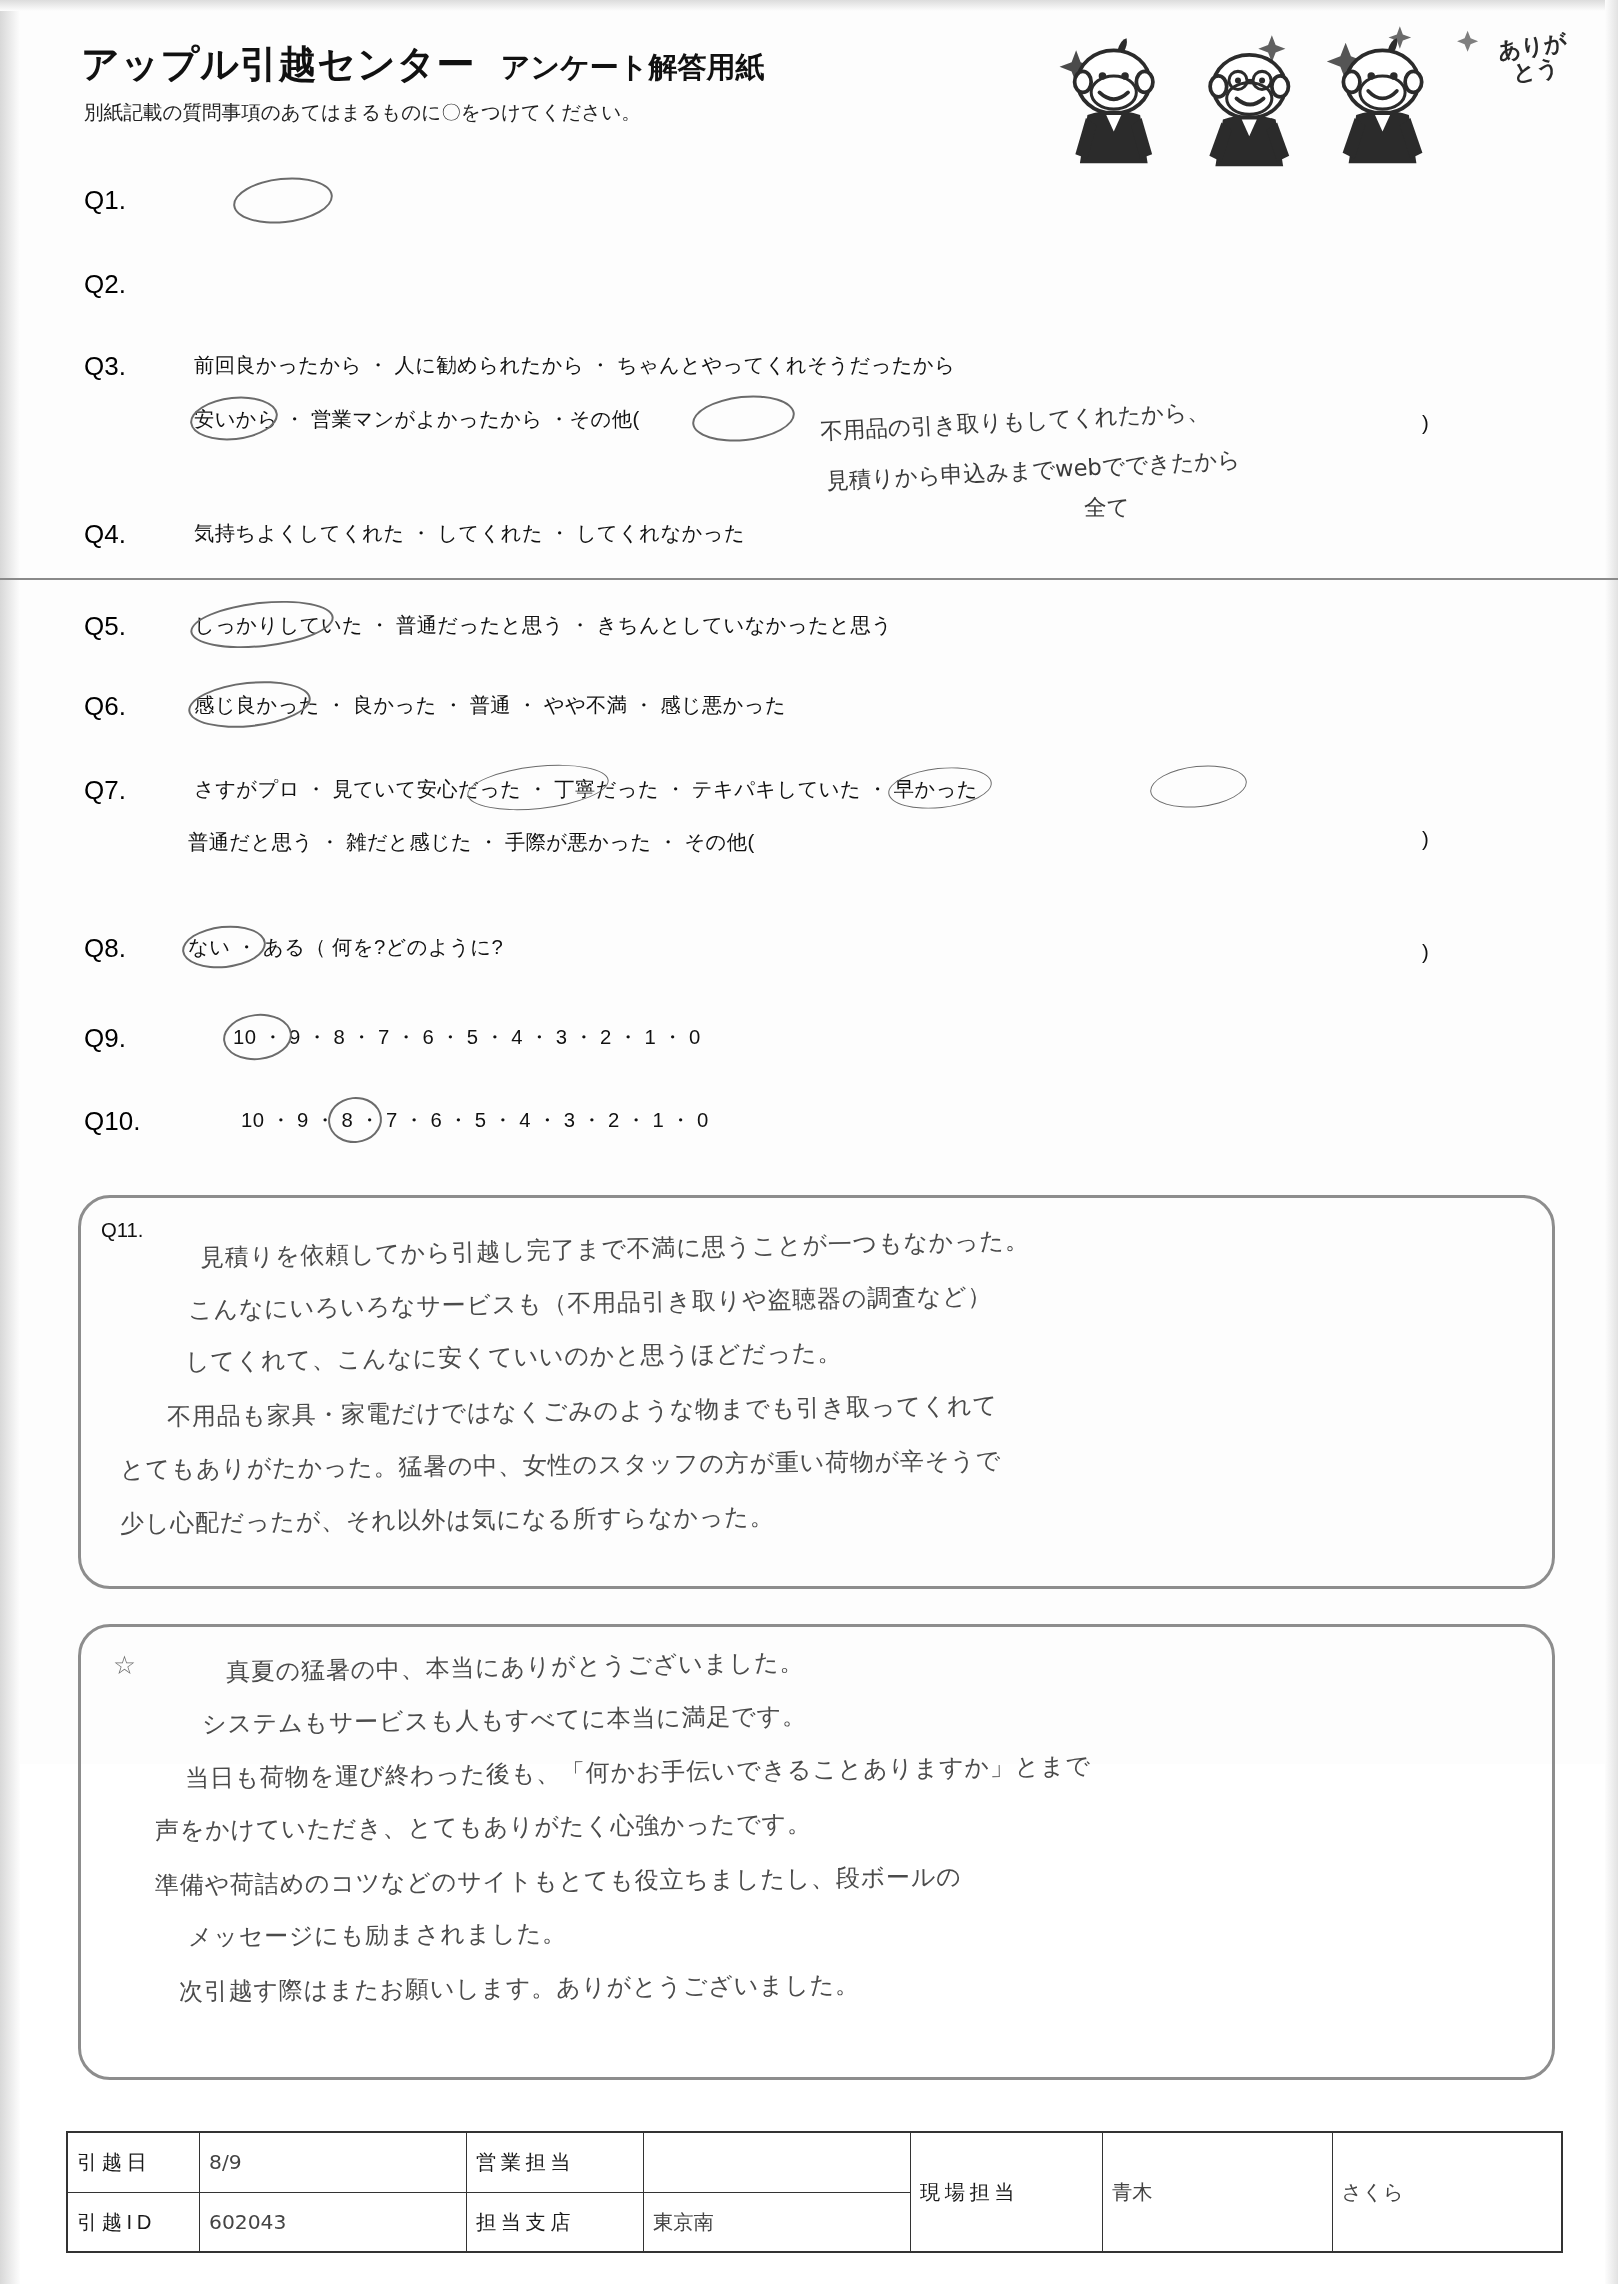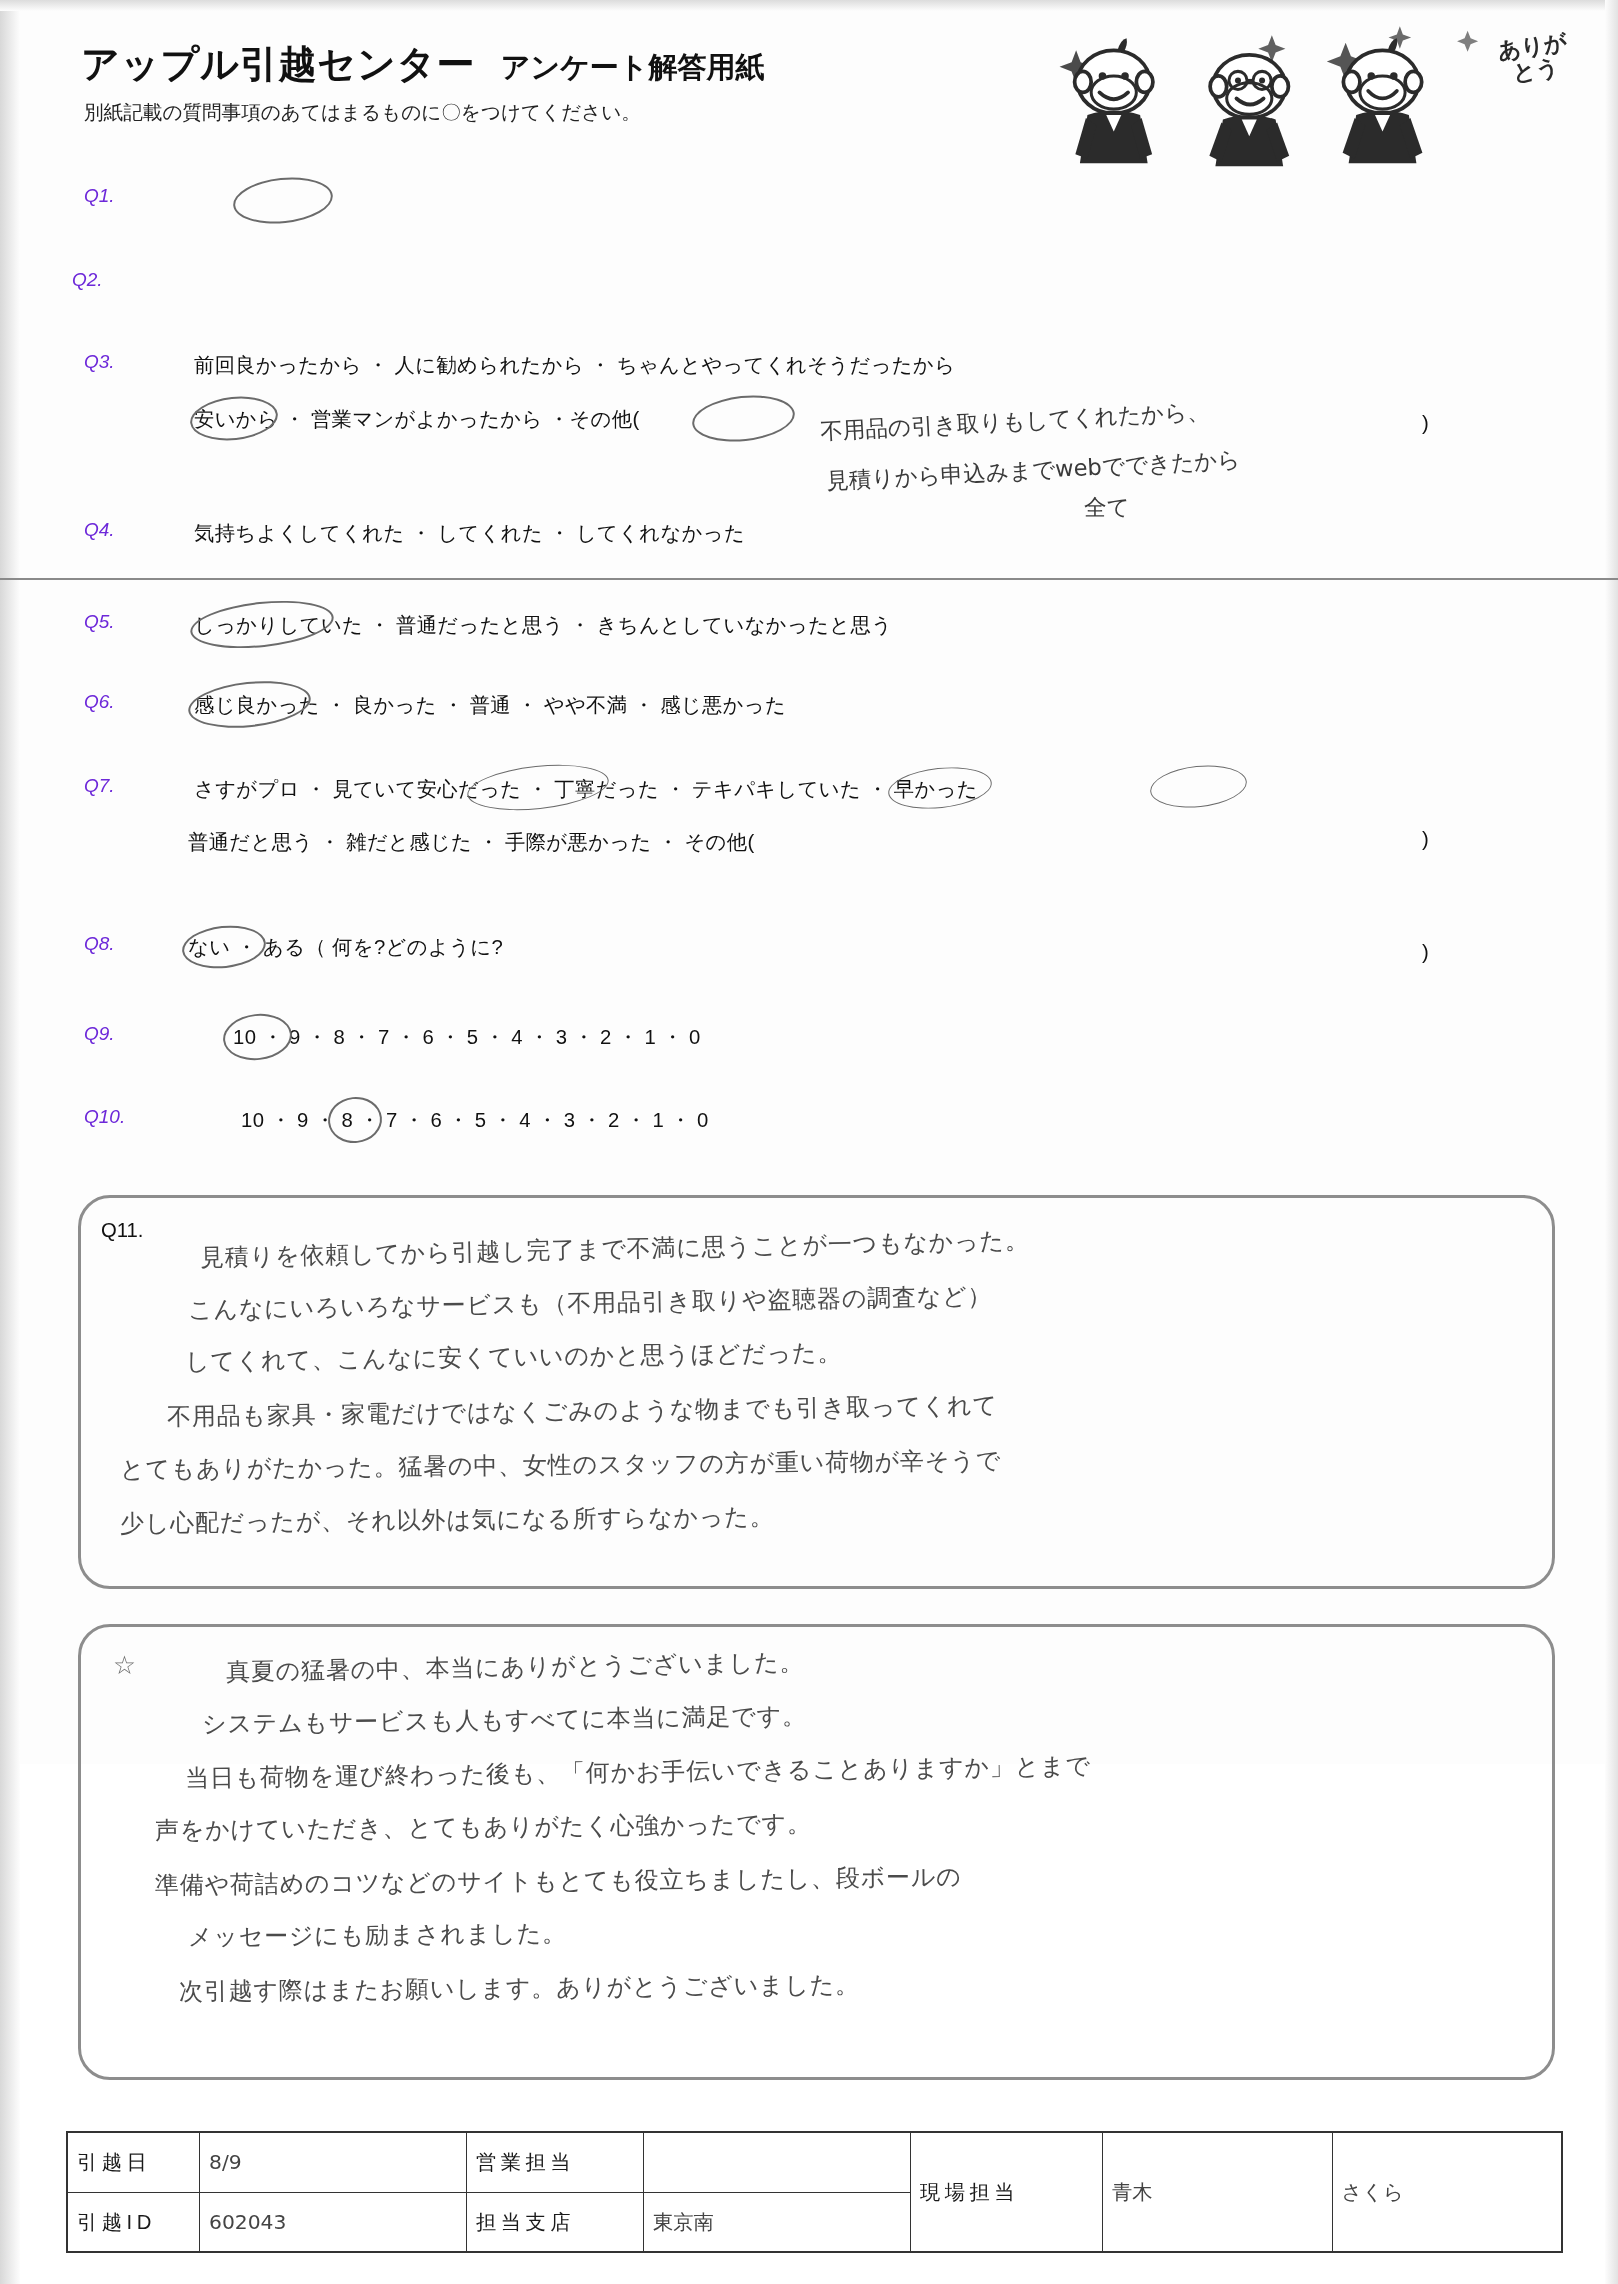--- a/index.html
+++ b/index.html
@@ -79,24 +79,23 @@
     width: 90px;
     font-size: 22.6px;
     font-weight: bold;
     line-height: 1.05;
     color: #2a2a2a;
     text-align: center;
     transform: rotate(-8deg);
   }
   .q-label {
     position: absolute;
-    font-size: 19px;
+    font-size: 26px;
     font-weight: normal;
-    color: #6d28d9;
-    font-style: italic;
+    color: #000000;
   }
   .q-line {
     position: absolute;
     font-size: 20.3px;
     color: #111;
     letter-spacing: 0.4px;
   }
   .sep-line {
     position: absolute;
     left: 0px;
@@ -252,21 +251,21 @@
         <path d="M18 100 l-16 46 16 8 14 -44 z" fill="#2b2b2b"></path>
         <path d="M92 100 l16 46 -16 8 -14 -44 z" fill="#2b2b2b"></path>
       </g>
     </svg>
   </div>
   <div class="thanks">ありがとう</div>
 
   <div class="q-label" style="left:84px; top:185px;">Q1.</div>
   <div class="circle" style="left:233px; top:178px; width:96px; height:41px;"></div>
 
-  <div class="q-label" style="left:72px; top:269px;text-align:center;">Q2.</div>
+  <div class="q-label" style="left:84px; top:269px;text-align:center;">Q2.</div>
 
   <div class="q-label" style="left:84px; top:351px;">Q3.</div>
   <div class="q-line" style="left:194px; top:351px;">前回良かったから ・ 人に勧められたから ・ ちゃんとやってくれそうだったから</div>
   <div class="q-line" style="left:194px; top:405px;">安いから ・ 営業マンがよかったから ・その他(</div>
   <div class="circle" style="left:190px; top:397px; width:84px; height:39px;"></div>
   <div class="circle" style="left:692px; top:396px; width:99px; height:41px;"></div>
   <div class="hw" style="left:820px; top:406px; font-size:22.6px; transform:rotate(-3deg);">不用品の引き取りもしてくれたから、</div>
   <div class="hw" style="left:826px; top:455px; font-size:22.6px; transform:rotate(-3deg);">見積りから申込みまでwebでできたから</div>
   <div class="hw" style="left:1084px; top:492px; font-size:22.6px;">全て</div>
   <div class="q-line" style="left:1422px; top:412px;">)</div>

